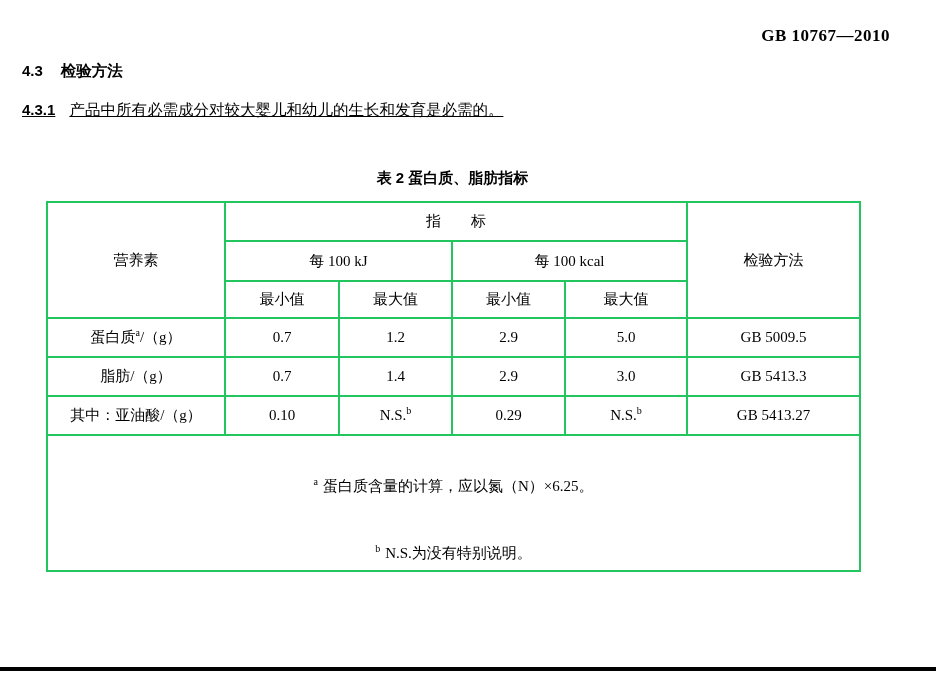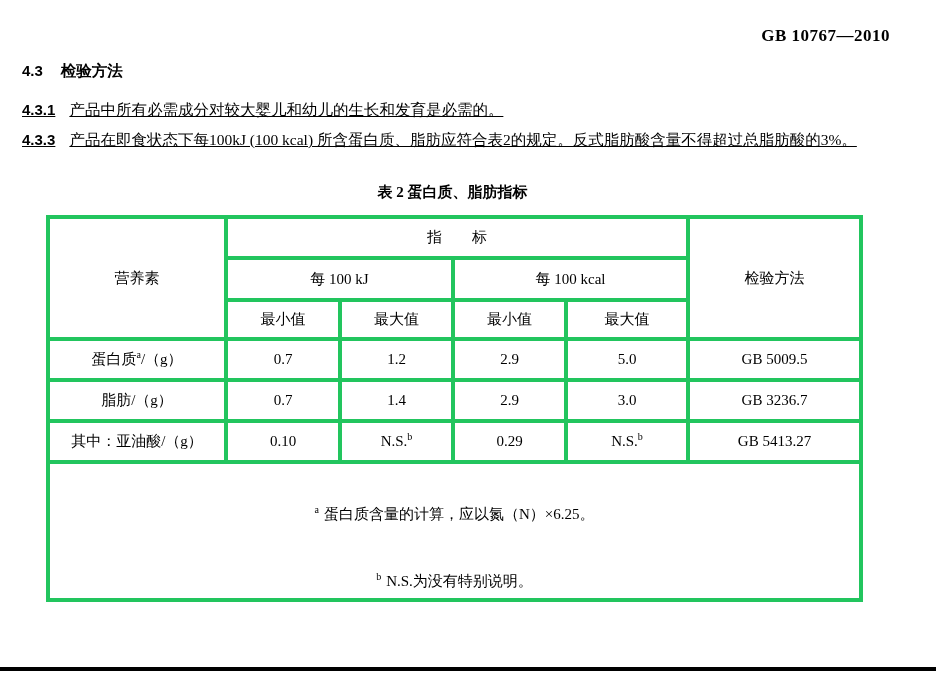--- a/index.html
+++ b/index.html
@@ -37,38 +37,38 @@
     text-decoration:underline;
   }
   p.clause-first{margin-top:13px;}
   .clause-num{
     font-family:"Liberation Sans","DejaVu Sans",sans-serif;
     font-weight:bold;
     font-size:15px;
     margin-right:14px;
   }
   .table-caption{
-    margin-top:28px;
+    margin-top:44px;
     width:813px;
     margin-left:46px;
     text-align:center;
-    font-family:Liberation Serif, serif;
+    font-family:Liberation Sans, sans-serif;
     font-weight:bold;
     font-size:15px;
   }
   table.spec{
     margin-left:46px;
     margin-top:13px;
     border-collapse:collapse;
     table-layout:fixed;
     width:813px;
     font-size:15px;
   }
   table.spec td{
-    border:4px solid #22c55e;
+    border:2px solid #22c55e;
     text-align:center;
     vertical-align:middle;
     padding:0 2px;
     font-family:"Liberation Serif","DejaVu Serif",serif;
   }
   table.spec{border:2px solid #000;}
   td.indicator-cell{letter-spacing:0;height:37px;}
   tr.hdr2 td{height:38px;}
   tr.hdr3 td{height:35px;}
   tr.data-row td{height:37px;}
@@ -96,21 +96,20 @@
 
   <div class="doc-header">GB 10767—2010</div>
 
   <div class="content">
 
     <h2 class="section-heading"><span class="clause-num">4.3</span><span>检验方法</span></h2>
 
     <p class="clause clause-first"><span class="clause-num">4.3.1</span><span>产品中所有必需成分对较大婴儿和幼儿的生长和发育是必需的。</span></p>
 
 
-    <p class="clause"><span class="clause-num">4.3.3</span><span>产品在即食状态下每100kJ (100 kcal) 所含蛋白质、脂肪应符合表2的规定。反式脂肪酸含量不得超过总脂肪酸的3%。</span></p>
 
   </div>
 
   <div class="table-caption">表 2  蛋白质、脂肪指标</div>
 
   <table class="spec">
     <colgroup>
       <col style="width:178px">
       <col style="width:114px">
       <col style="width:113px">
@@ -143,21 +142,21 @@
         <td><span>5.0</span><sup></sup></td>
         <td>GB 5009.5</td>
       </tr>
 
       <tr class="data-row">
         <td class="name-cell"><span>脂肪</span><sup></sup><span>/（g）</span></td>
         <td><span>0.7</span><sup></sup></td>
         <td><span>1.4</span><sup></sup></td>
         <td><span>2.9</span><sup></sup></td>
         <td><span>3.0</span><sup></sup></td>
-        <td>GB 3236.7</td>
+        <td>GB 5413.3</td>
       </tr>
 
       <tr class="data-row">
         <td class="name-cell"><span>其中：亚油酸</span><sup></sup><span>/（g）</span></td>
         <td><span>0.10</span><sup></sup></td>
         <td><span>N.S.</span><sup>b</sup></td>
         <td><span>0.29</span><sup></sup></td>
         <td><span>N.S.</span><sup>b</sup></td>
         <td>GB 5413.27</td>
       </tr>

